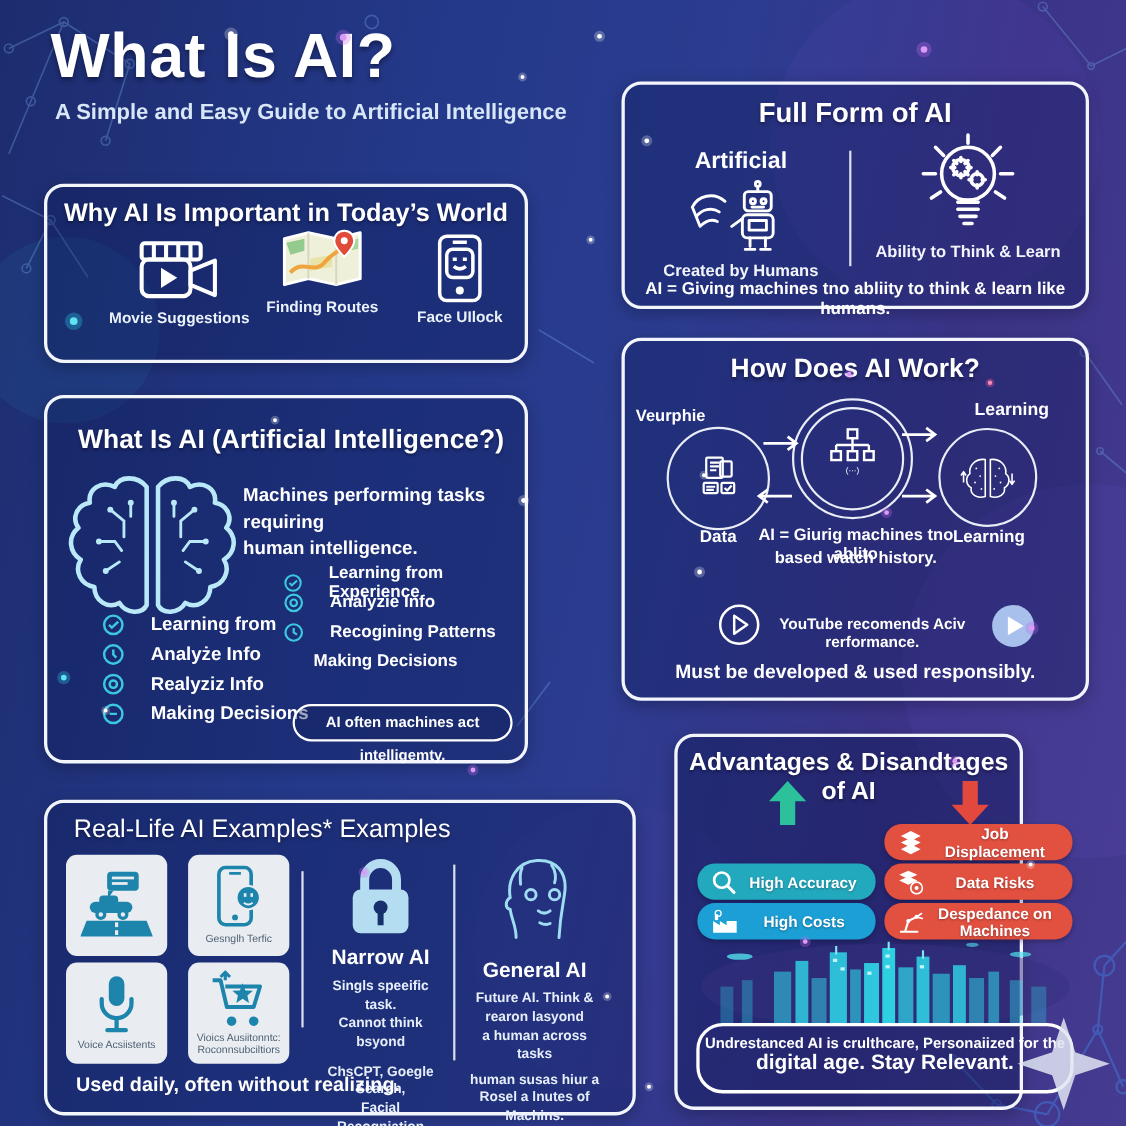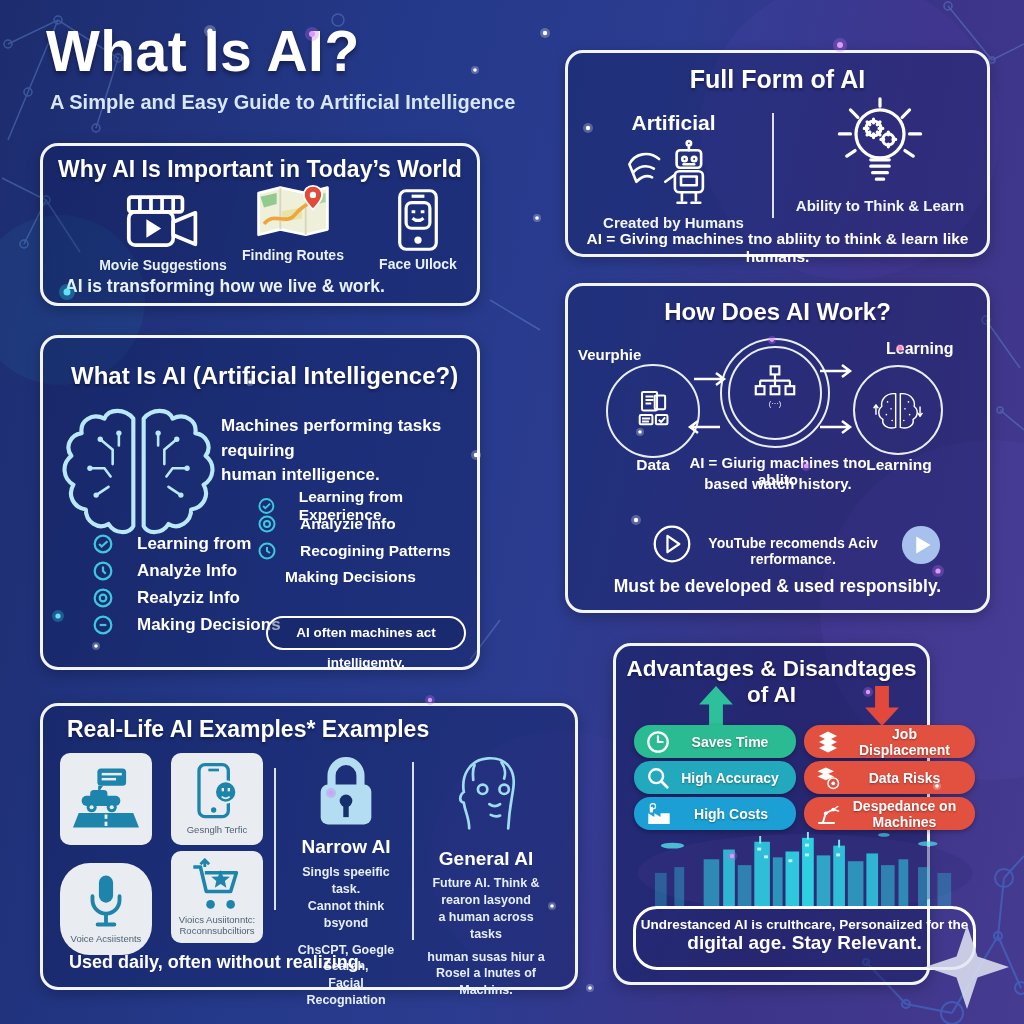--- a/index.html
+++ b/index.html
@@ -1,21 +1,21 @@
 <!DOCTYPE html>
 <html><head>
 <meta charset="utf-8">
 <style>
   html,body{margin:0;padding:0;background:#111;}
   .canvas{position:relative;width:1024px;height:1024px;overflow:hidden;
     font-family:"Liberation Sans",sans-serif;
     background:linear-gradient(102deg,#1d2c6e 0%,#24398a 34%,#2c3c90 55%,#3b3488 76%,#453b90 100%);}
   .abs{position:absolute;}
   .panel{position:absolute;border:3px solid #f2f5fb;border-radius:18px;
-    background:rgba(10,22,78,.30);box-shadow:0 4px 14px rgba(0,0,10,.25);box-sizing:border-box;}
+    background:rgba(10,22,78,.30);box-shadow:0 4px 14px rgba(0,0,10,.25);box-sizing:border-box;margin-top:24px;}
   .ptitle{position:absolute;left:0;right:0;text-align:center;color:#fff;font-weight:700;
     text-shadow:0 2px 3px rgba(0,0,20,.4);}
   .txt{position:absolute;color:#fff;}
   .c{text-align:center;}
   .vline{position:absolute;width:2px;background:rgba(240,244,252,.9);}
   .tile{position:absolute;width:92px;height:92px;background:#e9edf2;border-radius:10px;
     display:flex;flex-direction:column;align-items:center;justify-content:center;gap:3px;box-sizing:border-box;}
   .tlabel{font-size:9.5px;color:#4f6173;text-align:center;line-height:1.15;padding:0 5px;}
   .pill{position:absolute;height:33px;border-radius:16px;display:flex;align-items:center;
     color:#fff;font-weight:700;font-size:14px;box-shadow:0 2px 5px rgba(0,0,20,.3);}
@@ -106,21 +106,20 @@
           <rect x="3" y="3" width="40" height="64" rx="7"></rect>
           <path d="M16 9 h14"></path>
           <rect x="10" y="16" width="26" height="28" rx="6"></rect>
           <path d="M16 26 h4 M26 26 h4 M17 33 q6 5 12 0"></path>
         </g>
         <circle cx="23" cy="57" r="4" fill="#fff"></circle>
       </svg>
       <div class="tlabel" style="font-size:14px;color:#e9f1fa;font-weight:600;margin-top:4px;">Face UIlock</div>
     </div>
 
-    <div class="txt" style="left:22px;top:130px;font-size:17.5px;font-weight:600;color:#eaf2fb;">AI is transforming how we live &amp; work.</div>
   </div>
 
   <div class="panel" style="left:565px;top:50px;width:425px;height:207px;z-index:1;">
     <div class="ptitle" style="top:12px;font-size:25px;">Full Form of AI</div>
 
     <div class="col" style="left:18px;top:58px;width:175px;">
       <div class="txt" style="position:static;font-size:21px;font-weight:700;">Artificial</div>
       <svg width="100" height="70" viewBox="0 0 110 80" style="margin-top:3px;">
         <g fill="none" stroke="#fff" stroke-width="3" stroke-linecap="round" stroke-linejoin="round">
           <path d="M4 30 C10 18 26 14 38 24 M8 40 C14 32 24 30 32 35 M12 50 C18 44 24 42 30 45 M4 30 L12 50"></path>
@@ -327,21 +326,21 @@
           <circle cx="9" cy="9" r="7.5" fill="none" stroke="#3cc8de" stroke-width="2"></circle>
           <path d="M6 9 h6" fill="none" stroke="#3cc8de" stroke-width="2"></path>
         </svg>
       <span>Making Decisions</span>
     </div>
 
     <div class="txt c" style="left:223px;top:278px;width:196px;height:30px;line-height:30px;border:2.5px solid #fff;border-radius:18px;font-size:13.5px;font-weight:700;background:rgba(20,34,96,.4);">AI often machines act intelligemty.</div>
   </div>
 
   <div class="panel" style="left:40px;top:703px;width:538px;height:287px;z-index:1;">
-    <div class="txt" style="left:24px;top:10px;font-size:23px;font-weight:700;text-shadow:0 2px 3px rgba(0,0,20,.4);">Real-Life AI Examples* Examples</div>
+    <div class="txt" style="left:24px;top:10px;font-size:23px;font-weight:400;text-shadow:0 2px 3px rgba(0,0,20,.4);">Real-Life AI Examples* Examples</div>
 
     <div class="tile" style="left:17px;top:47px;">
       <svg width="66" height="62" viewBox="0 0 92 86">
         <rect x="34" y="2" width="40" height="24" rx="5" fill="#1d84ac"></rect>
         <path d="M42 26 l-7 10 v-10 z" fill="#1d84ac"></path>
         <rect x="40" y="8" width="28" height="3.5" fill="#e9edf2"></rect>
           <rect x="40" y="15" width="20" height="3.5" fill="#e9edf2"></rect>
         <rect x="24" y="32" width="24" height="12" rx="5" fill="#1d84ac"></rect>
         <rect x="12" y="40" width="54" height="14" rx="7" fill="#1d84ac"></rect>
         <circle cx="26" cy="56" r="7" fill="#1d84ac"></circle>
@@ -361,21 +360,21 @@
         <path d="M22 12 h16" stroke="#1d84ac" stroke-width="4"></path>
         <circle cx="30" cy="72" r="4" fill="#1d84ac"></circle>
         <circle cx="48" cy="45" r="16" fill="#1d84ac" stroke="#e9edf2" stroke-width="3"></circle>
         <rect x="42" y="39" width="3.5" height="5" fill="#e9edf2"></rect>
           <rect x="51" y="39" width="3.5" height="5" fill="#e9edf2"></rect>
         <path d="M42 52 q6 5 12 0" stroke="#e9edf2" stroke-width="2.5" fill="none"></path>
       </svg>
       <div class="tlabel">Gesnglh Terfic</div>
     </div>
 
-    <div class="tile" style="left:17px;top:157px;border-radius:30px;">
+    <div class="tile" style="left:17px;top:145px;">
       <svg width="50" height="58" viewBox="0 0 70 90">
         <rect x="24" y="4" width="22" height="42" rx="11" fill="#1d84ac"></rect>
         <path d="M14 36 v6 a21 21 0 0 0 42 0 v-6" fill="none" stroke="#1d84ac" stroke-width="6" stroke-linecap="round"></path>
         <path d="M35 64 v12 M22 80 h26" stroke="#1d84ac" stroke-width="6" stroke-linecap="round"></path>
       </svg>
       <div class="tlabel">Voice Acsiistents</div>
     </div>
 
     <div class="tile" style="left:128px;top:145px;">
       <svg width="56" height="54" viewBox="0 0 78 74">
@@ -433,27 +432,20 @@
   <div class="panel" style="left:613px;top:643px;width:317px;height:342px;z-index:1;background:rgba(12,22,80,.42);">
     <div class="ptitle" style="top:10px;font-size:22.5px;">Advantages &amp; Disandtages of AI</div>
 
     <svg class="abs" width="36" height="40" viewBox="0 0 44 52" style="left:82px;top:40px;">
       <polygon points="22,0 44,24 31,24 31,52 13,52 13,24 0,24" fill="#2cc09b"></polygon>
     </svg>
     <svg class="abs" width="36" height="40" viewBox="0 0 44 52" style="left:248px;top:40px;">
       <polygon points="22,52 0,28 13,28 13,0 31,0 31,28 44,28" fill="#e2483c"></polygon>
     </svg>
 
-    <div class="pill" style="left: 18px; top: 79px; width: 162px; background: rgb(43, 187, 146);">
-      <svg width="24" height="24" viewBox="0 0 26 26">
-          <circle cx="13" cy="13" r="10.5" fill="none" stroke="#fff" stroke-width="2.4"></circle>
-          <path d="M13 7 v6 h5" fill="none" stroke="#fff" stroke-width="2.4" stroke-linecap="round"></path>
-        </svg>
-      <span>Saves Time</span>
-    </div>
     <div class="pill" style="left: 18px; top: 115px; width: 162px; background: rgb(35, 169, 189);">
       <svg width="24" height="24" viewBox="0 0 26 26">
           <circle cx="11" cy="11" r="7.5" fill="none" stroke="#fff" stroke-width="2.6"></circle>
           <path d="M16.5 16.5 L23 23" stroke="#fff" stroke-width="3" stroke-linecap="round"></path>
         </svg>
       <span>High Accuracy</span>
     </div>
     <div class="pill" style="left: 18px; top: 151px; width: 162px; background: rgb(27, 159, 212);">
       <svg width="26" height="24" viewBox="0 0 34 30">
           <path d="M3 28 V14 l8 5 v-5 l8 5 v-5 h12 v14 z" fill="#fff"></path>

